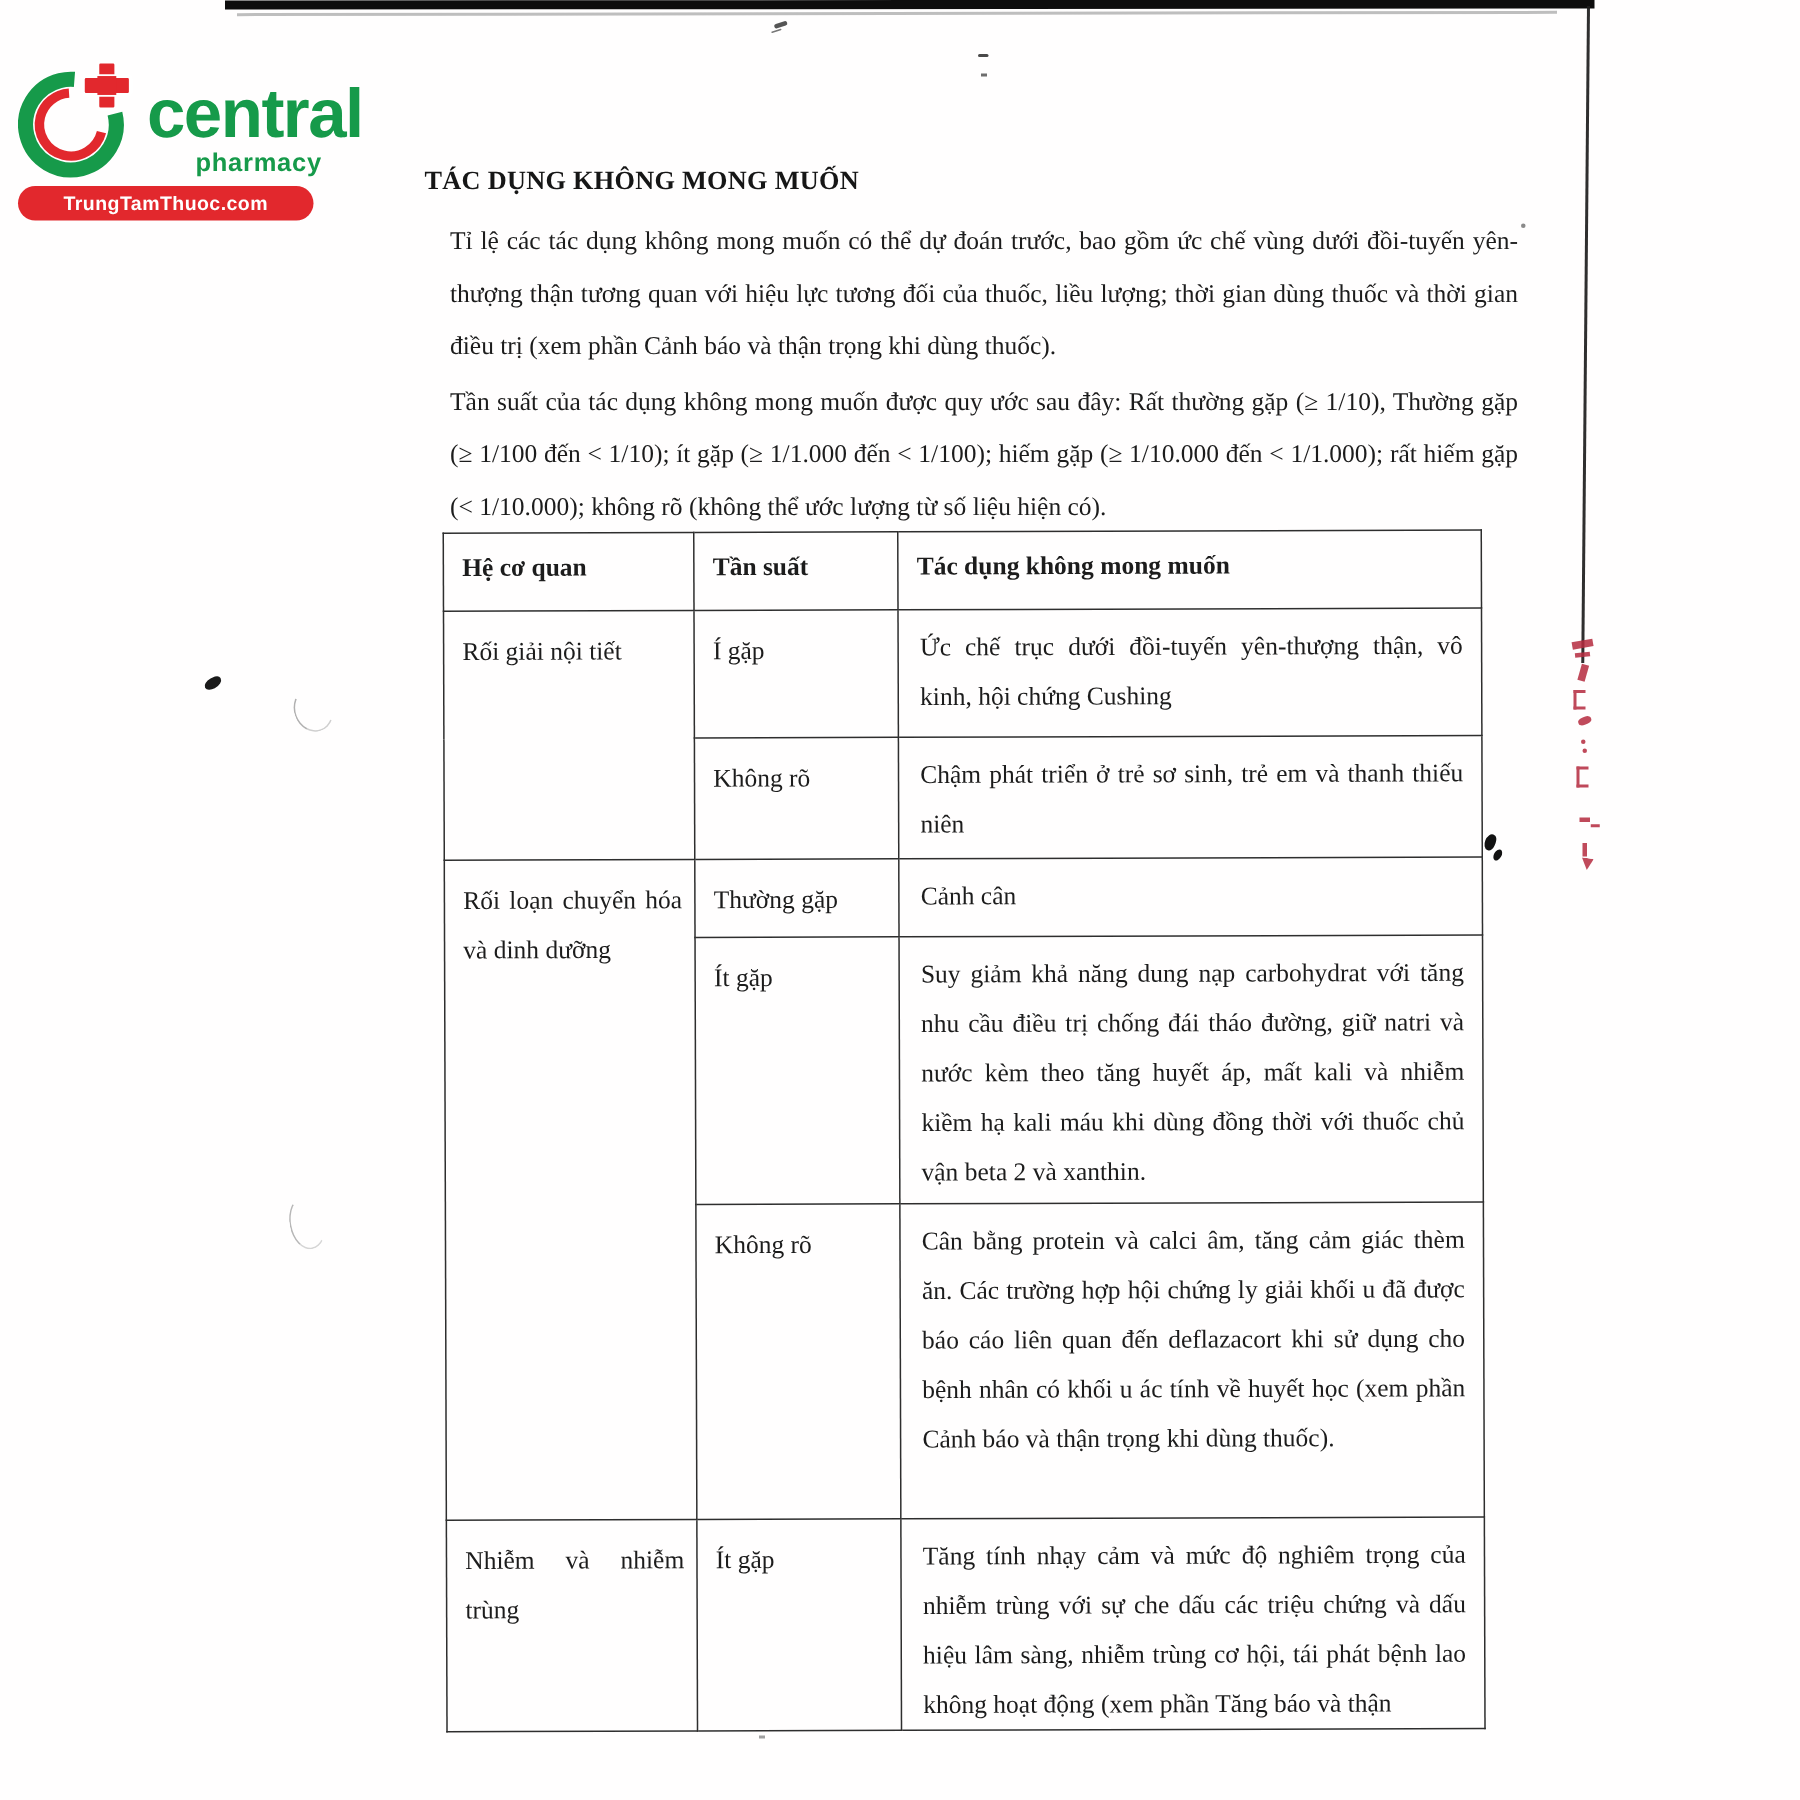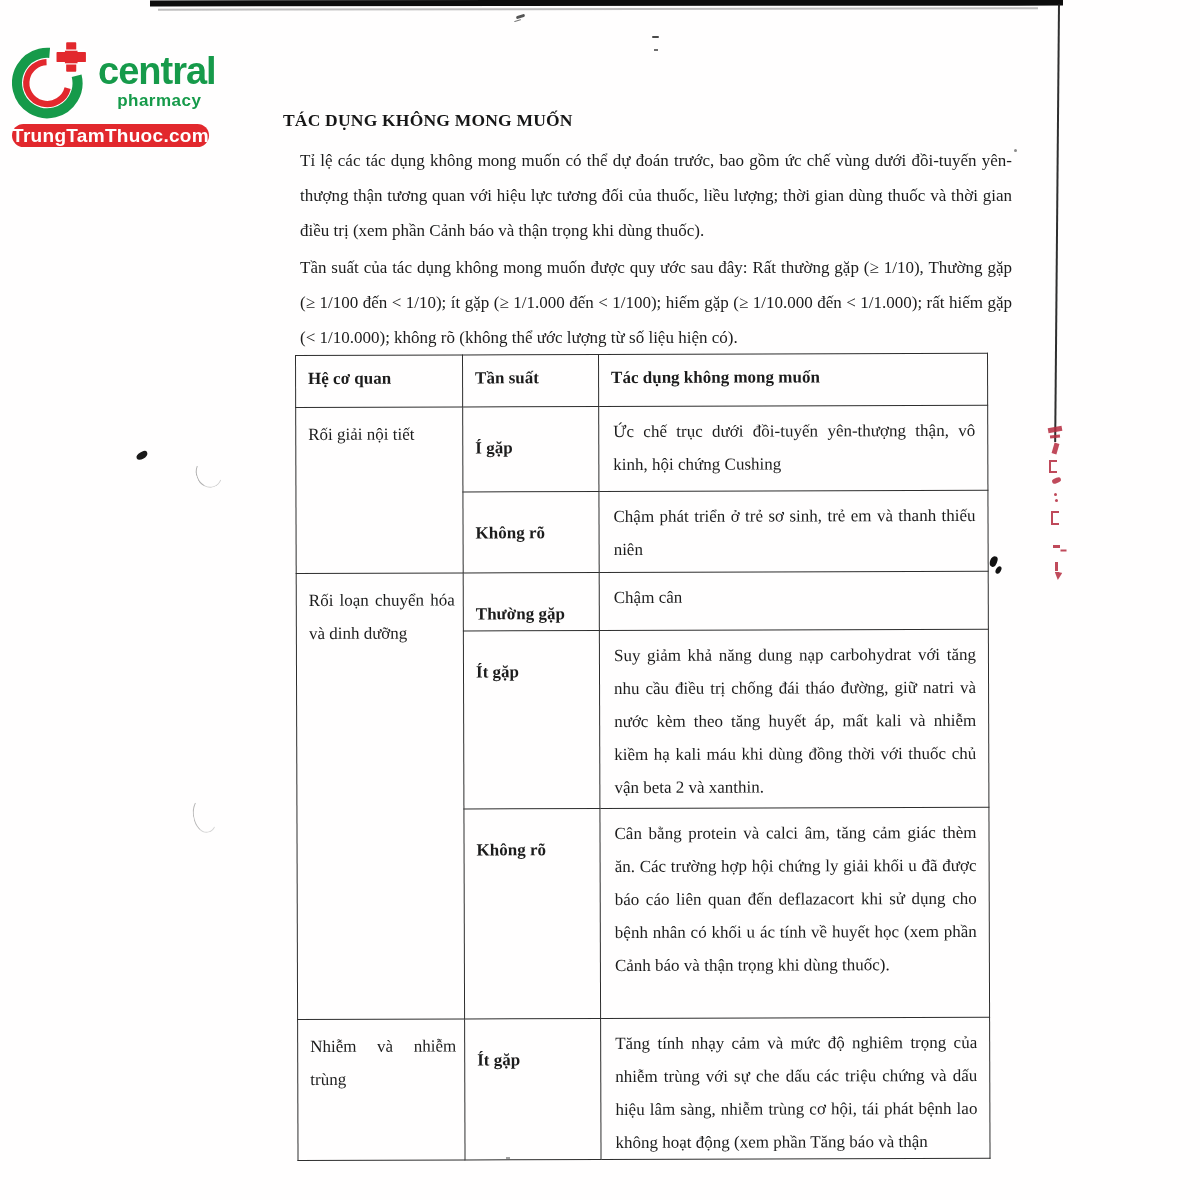--- a/index.html
+++ b/index.html
@@ -10,46 +10,46 @@
     font-family:"Liberation Serif","DejaVu Serif",serif;
     color:#1e1e1e;
   }
 
   
   .logo { position:absolute; left:12px; top:36px; width:220px;
           font-family:"Liberation Sans","DejaVu Sans",sans-serif; }
   .logo-row { display:flex; align-items:flex-start; }
   .logo-mark { width:84px; height:84px; flex:0 0 auto; }
   .logo-text { margin-left:2px; margin-top:16px; }
-  .logo-brand { font-size:38px; font-weight:bold; color:#169a4a;
+  .logo-brand { font-size:46px; font-weight:bold; color:#169a4a;
                 letter-spacing:-1px; line-height:1; }
   .logo-sub { font-size:17px; font-weight:bold; color:#169a4a;
               letter-spacing:.5px; margin-left:5px; margin-top:1px;text-align:center; }
   .logo-badge { margin-top:4px; width:197px; height:23px; background:#e2282d;
                 border-radius:12px; display:flex; align-items:center; justify-content:center; }
-  .logo-badge span { color:#fff; font-weight:bold; font-size:19px; letter-spacing:.3px; }
+  .logo-badge span { color:#fff; font-weight:bold; font-size:13px; letter-spacing:.3px; }
 
   
   .content { position:absolute; left:283px; top:110px; width:740px; }
   h1.doc-heading { font-size:17.5px; font-weight:bold; letter-spacing:.2px;
                    color:#161616; margin-bottom:12px; }
   p.doc-par { margin-left:17px; width:712px; font-size:17px; line-height:35px;
               text-align:justify; color:#1c1c1c; }
   p.doc-par + p.doc-par { margin-top:2px; }
   .it { }
 
   table.ae { margin-left:12px; margin-top:0; width:692px; border-collapse:collapse;
              table-layout:fixed; transform:rotate(-0.18deg); transform-origin:top left; }
   table.ae col.c1 { width:167px; } table.ae col.c2 { width:136px; } table.ae col.c3 { width:389px; }
   table.ae th, table.ae td { border:1.6px solid #2e2e2e; vertical-align:top;
              font-size:17px; color:#1c1c1c; }
   table.ae th { text-align:left; font-weight:bold; height:52px;
                 padding:13px 8px 0 12px; }
   td.organ { padding:10px 8px 0 12px; line-height:33px; text-align:justify; }
-  td.freq  { padding:24px 8px 0 12px; line-height:33px;font-weight:bold; }
+  td.freq  { padding:10px 8px 0 12px; line-height:33px; }
   td.effect{ padding:8px 12px 0 14px; line-height:33px; text-align:justify; }
   tr.h85 { height:85px; } tr.h81 { height:81px; } tr.h52 { height:52px; }
   tr.h178{ height:178px; } tr.h210{ height:210px; } tr.h130{ height:130px; }
 
   
   .art { position:absolute; }
   .edge-top { left:150px; top:0; width:913px; height:5.5px; background:#0d0d0d;
               transform:rotate(-0.05deg); }
   .edge-top-thin { left:158px; top:8px; width:880px; height:1.5px; background:#9b9b9b;
               opacity:.65; transform:rotate(-0.1deg); }
@@ -170,21 +170,21 @@
           <td class="freq">Í gặp</td>
           <td class="effect"><span>Ức chế trục dưới đồi-tuyến yên-thượng thận, vô kinh, hội chứng Cushing</span></td>
         </tr>
         <tr class="h81">
           <td class="freq">Không rõ</td>
           <td class="effect"><span>Chậm phát triển ở trẻ sơ sinh, trẻ em và thanh thiếu niên</span></td>
         </tr>
         <tr class="h52">
           <td class="organ" rowspan="3">Rối loạn chuyển hóa và dinh dưỡng</td>
           <td class="freq">Thường gặp</td>
-          <td class="effect"><span>Chậm cân</span></td>
+          <td class="effect"><span>Cảnh cân</span></td>
         </tr>
         <tr class="h178">
           <td class="freq">Ít gặp</td>
           <td class="effect"><span>Suy giảm khả năng dung nạp carbohydrat với tăng nhu cầu điều trị chống đái tháo đường, giữ natri và nước kèm theo tăng huyết áp, mất kali và nhiễm kiềm hạ kali máu khi dùng đồng thời với thuốc chủ vận beta 2 và xanthin.</span></td>
         </tr>
         <tr class="h210">
           <td class="freq">Không rõ</td>
           <td class="effect"><span>Cân bằng protein và calci âm, tăng cảm giác thèm ăn. Các trường hợp hội chứng ly giải khối u đã được báo cáo liên quan đến deflazacort khi sử dụng cho bệnh nhân có khối u ác tính về huyết học (xem phần </span><span class="it">Cảnh báo và thận trọng khi dùng thuốc</span><span>).</span></td>
         </tr>
         <tr class="h130">

